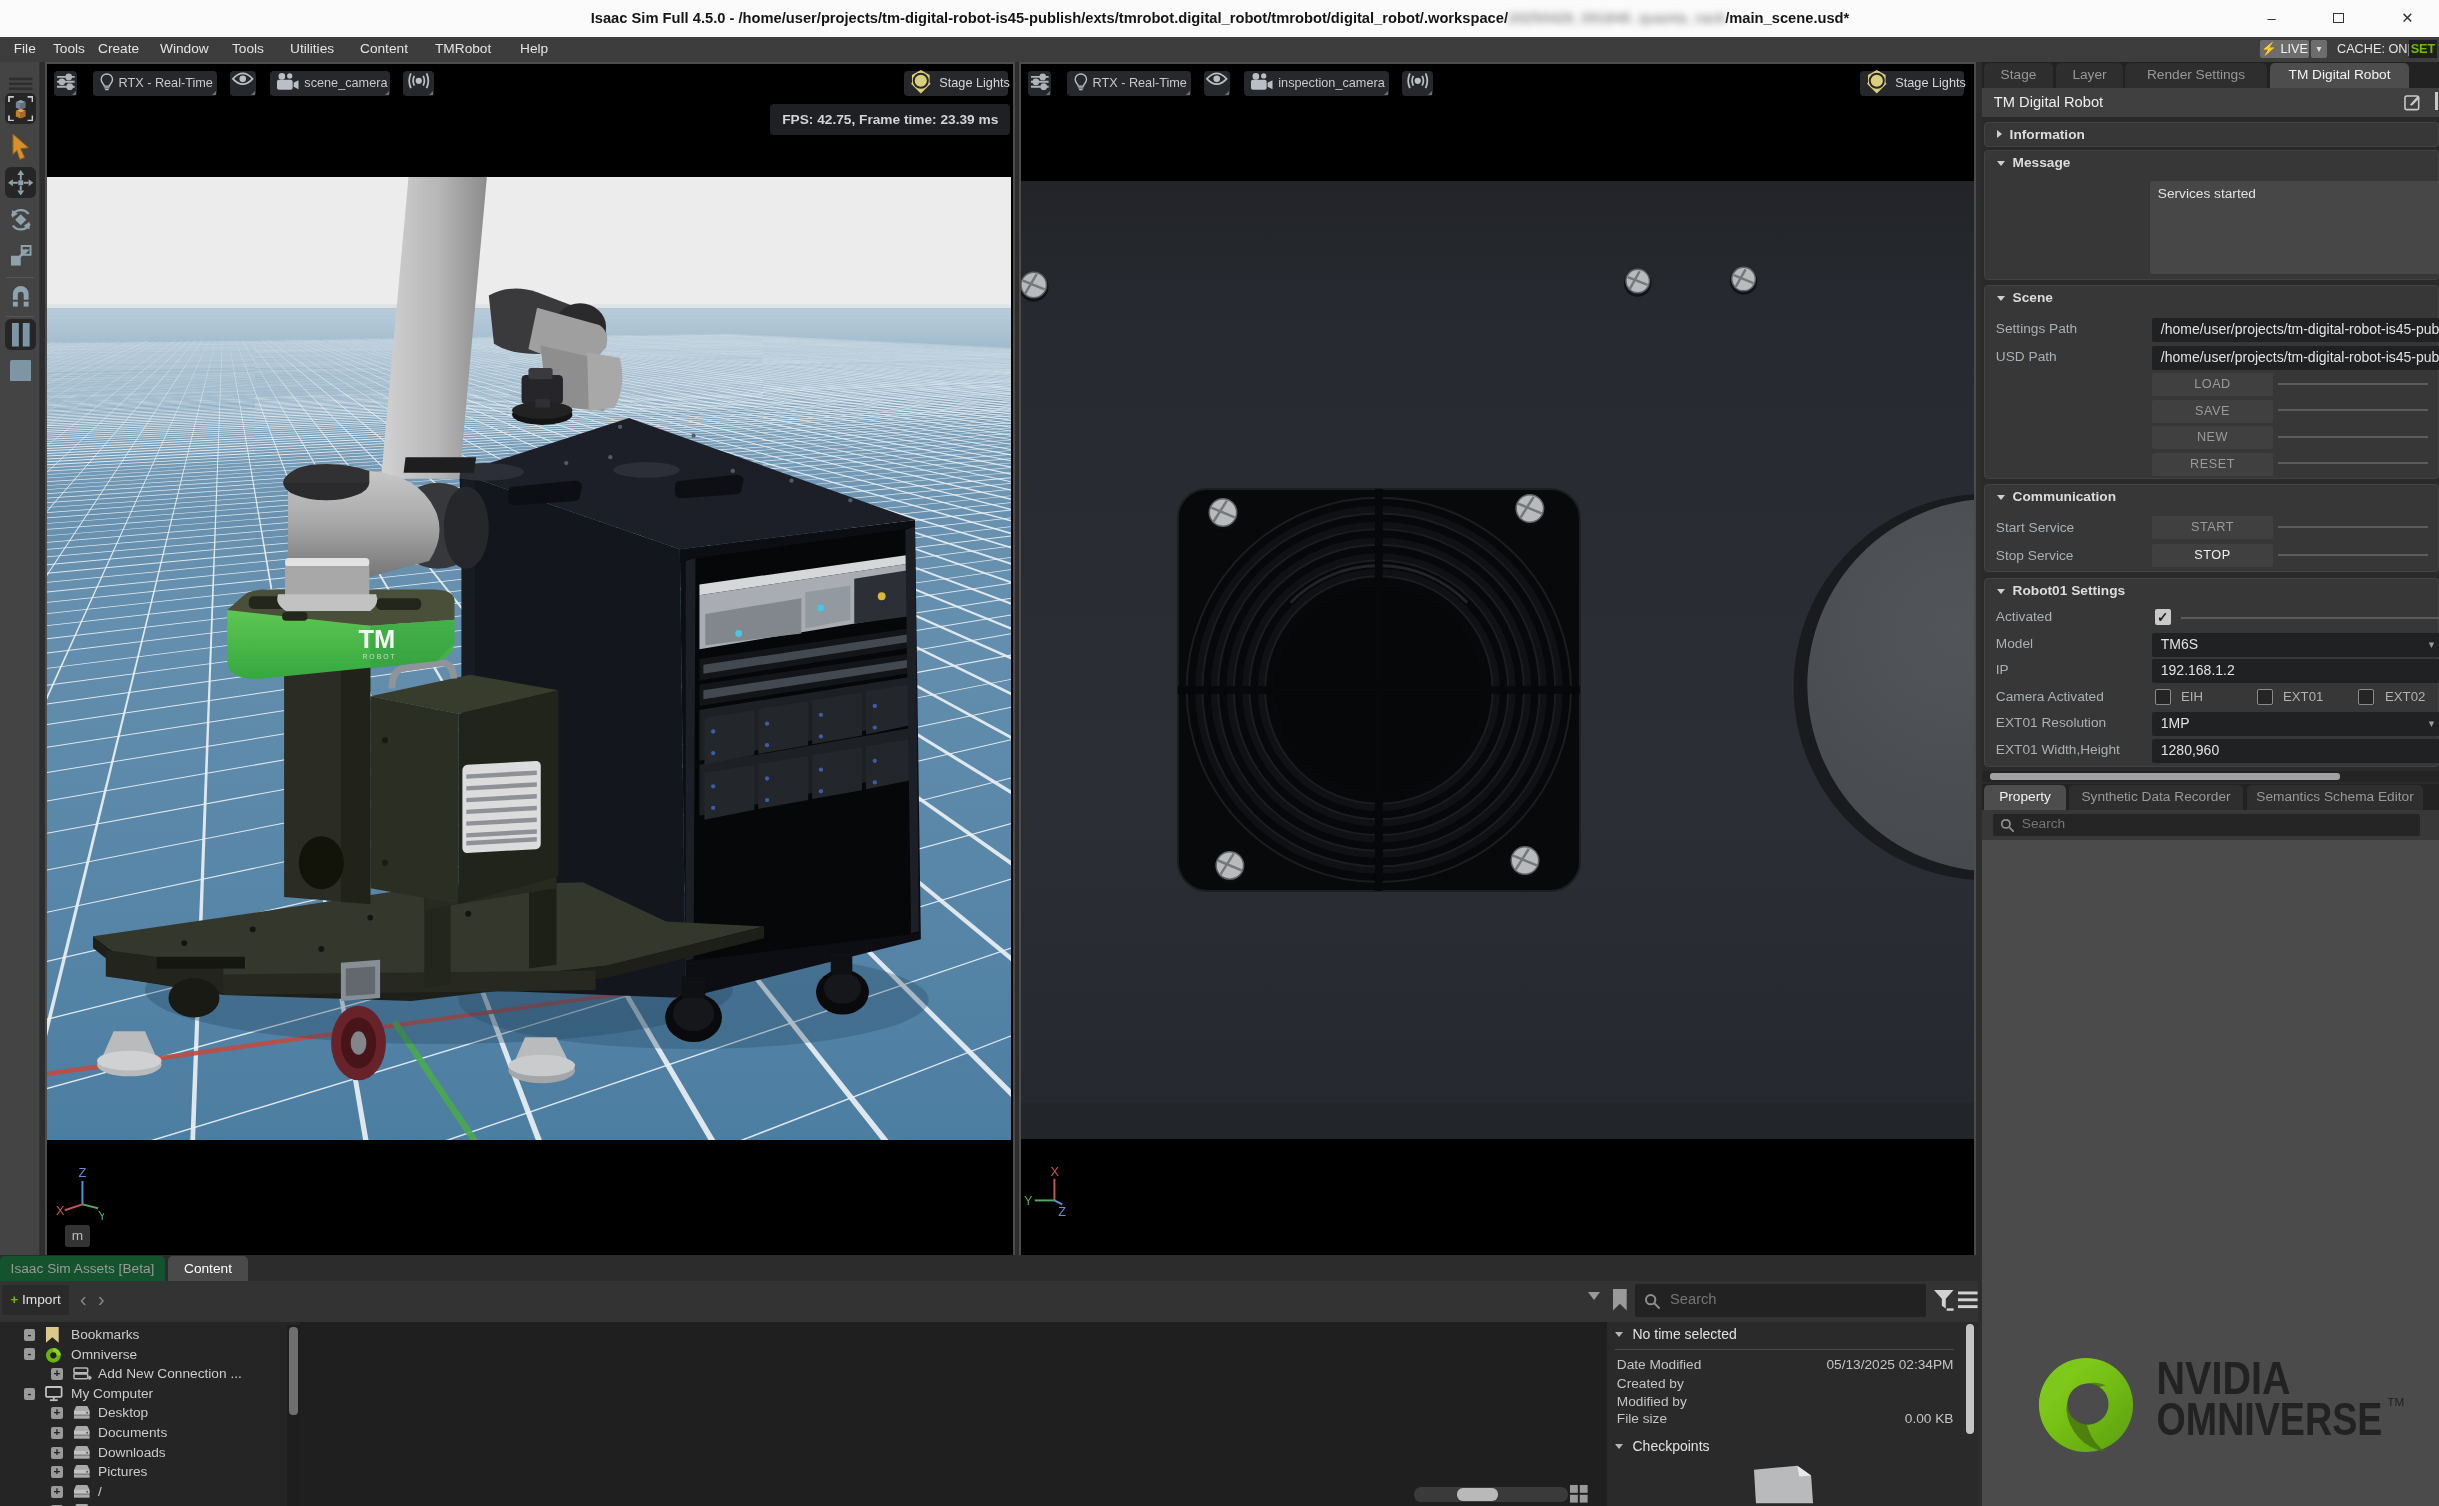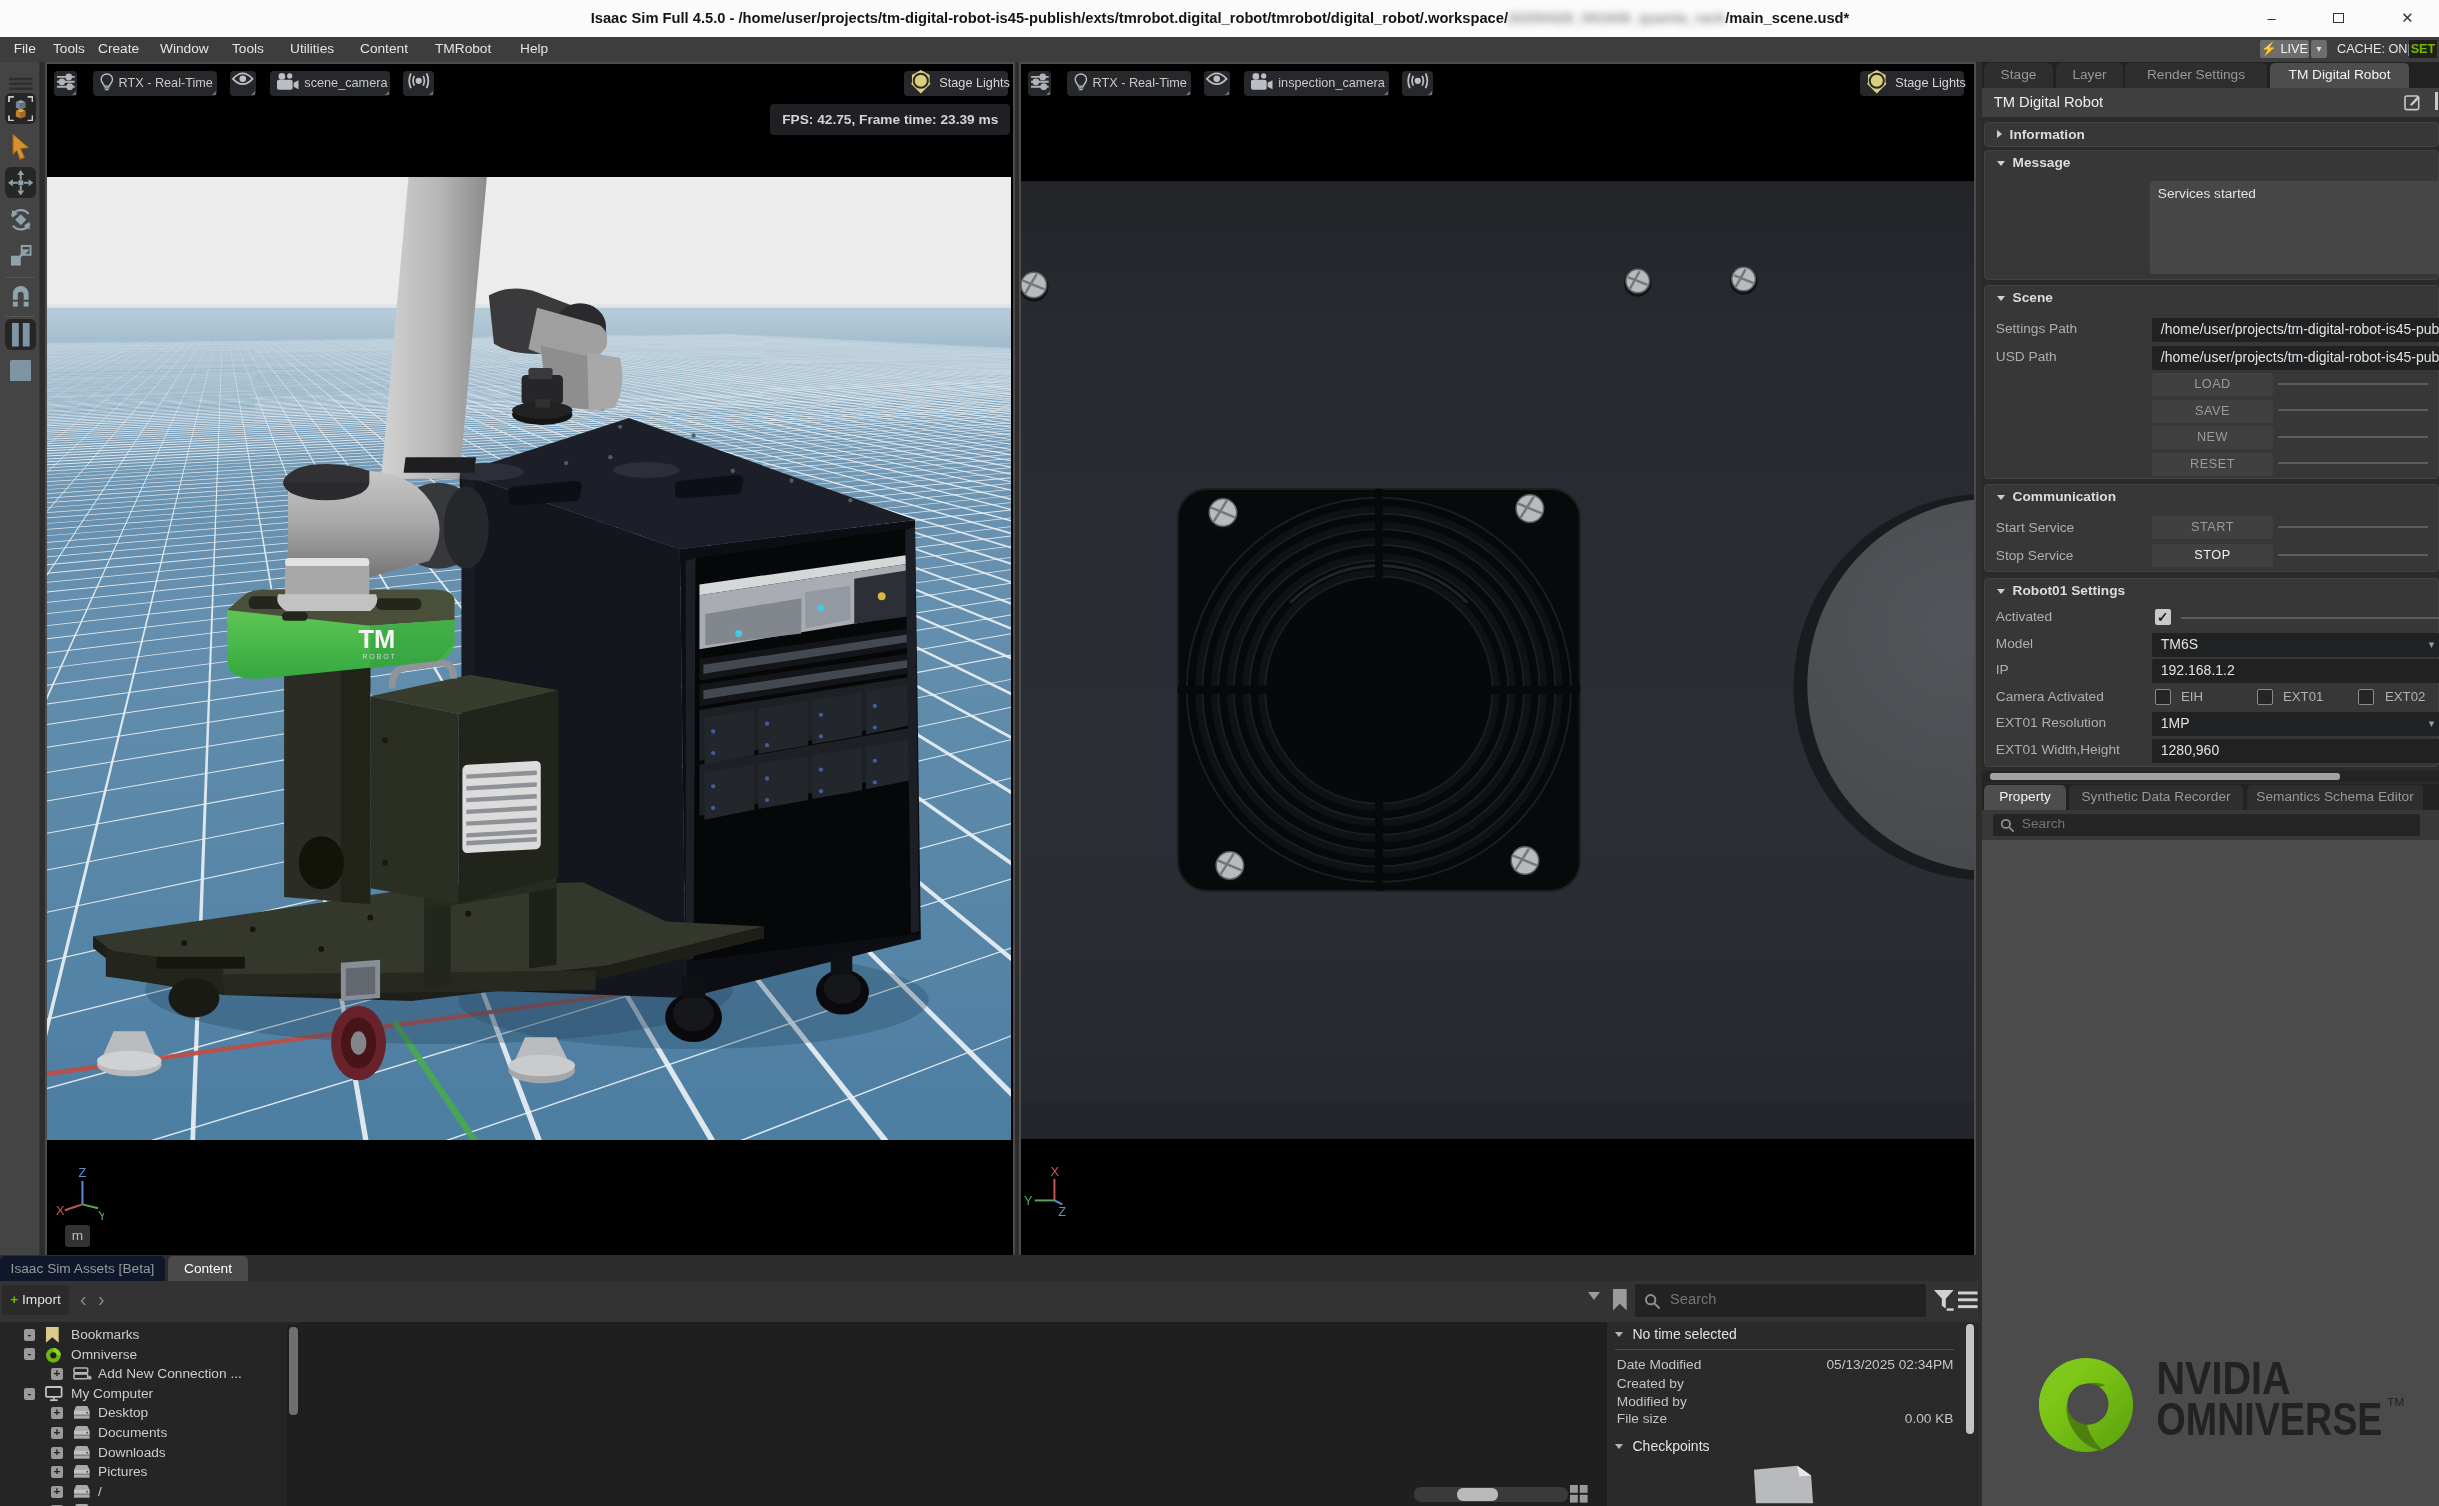--- a/index.html
+++ b/index.html
@@ -42,21 +42,21 @@
 .tri.right { border-top:4.9px solid transparent; border-bottom:4.9px solid transparent; border-left:5.9px solid #cfcfcf; }
 .rlabel { position:absolute; left:10.8px; color:#aab0b4; font-size:13.7px; }
 .rfield { position:absolute; left:167px; width:288px; height:23.5px; background:#1f2123; border-radius:2px; color:#e2e2e2; font-size:14px; line-height:23.5px; padding-left:8.8px; white-space:nowrap; overflow:hidden;}
 .rbtn { position:absolute; left:167px; width:121px; height:22.5px; background:#404040; border-radius:2px; color:#9b9b9b; font-size:12.7px; line-height:22.5px; text-align:center; letter-spacing:0.5px;}
 .rline { position:absolute; height:2px; background:#5c5c5c; }
 .cbx { position:absolute; width:15.7px; height:15.7px; border-radius:2px; }
 .cbx.checked { background:#c9c9c9; }
 .cbx.un { background:#252525; border:1.5px solid #8a8a8a; }
 .checkmark { position:absolute; left:2px; top:0px; color:#1d1d1d; font-size:13.7px; font-weight:bold; }
 
-.btab { position:absolute; top:1px; height:25.5px; line-height:25.5px; background:#0f172a; color:#9b9b9b; font-size:13.7px; text-align:center; border-radius:4.9px 4.9px 0 0;}
+.btab { position:absolute; top:1px; height:25.5px; line-height:25.5px; background:#14532d; color:#9b9b9b; font-size:13.7px; text-align:center; border-radius:4.9px 4.9px 0 0;}
 .btab.active { background:#4a4a4a; color:#fff; }
 .treerow { position:absolute; left:0; height:19.6px; line-height:19.6px; color:#cccccc; font-size:13.7px; white-space:nowrap; }
 .texp { position:absolute; top:3.9px; width:11.8px; height:11.8px; background:#9a9a9a; border-radius:2px; color:#222; font-size:11.8px; line-height:11.8px; text-align:center; font-weight:bold;}
 .fi-label { position:absolute; left:9.8px; color:#c4c4c4; font-size:13.7px; }
 .fi-val { position:absolute; right:23.5px; color:#c4c4c4; font-size:13.7px; text-align:right; }
 </style>
 </head>
 <body>
 <div id="app">
 

